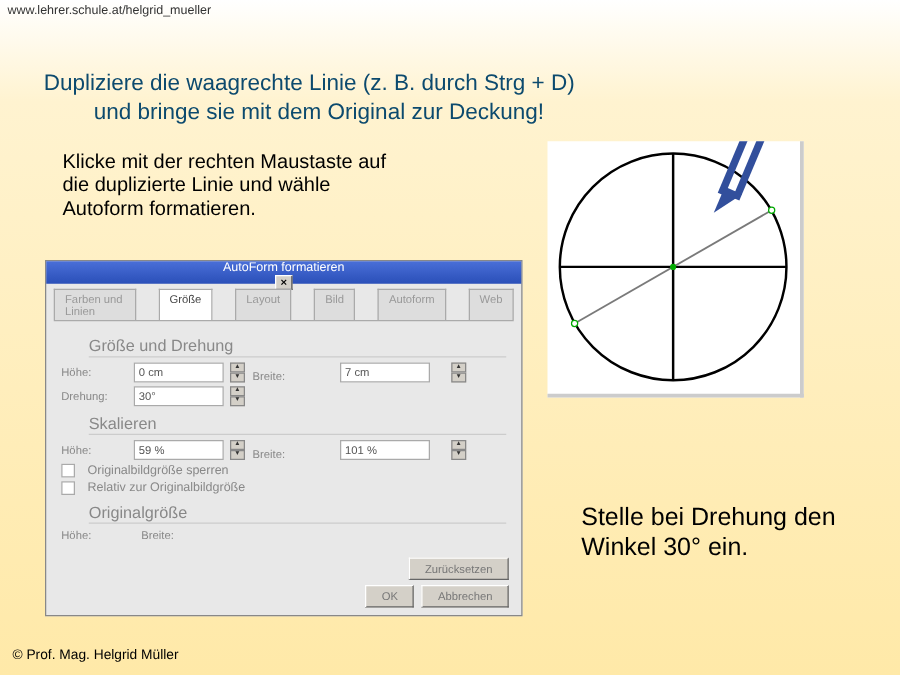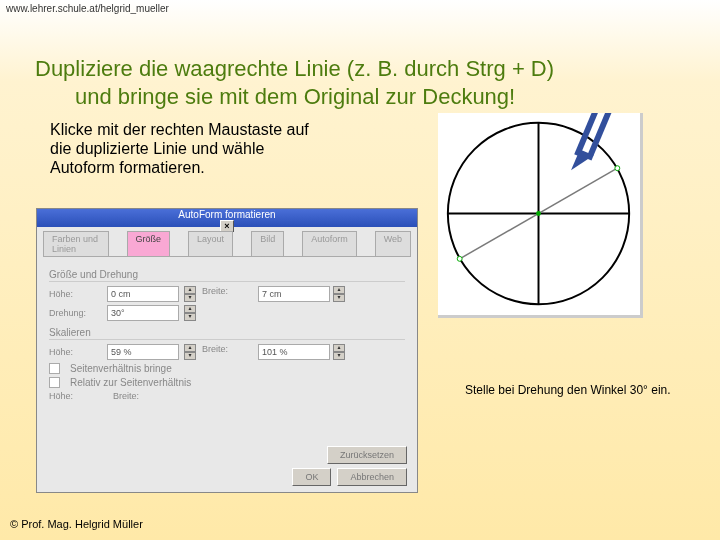--- a/index.html
+++ b/index.html
@@ -9,31 +9,31 @@
     font-family: Arial, sans-serif;
     position: relative;
     overflow: hidden;
   }
   .url {
     position: absolute; top: 3px; left: 6px;
     font-size: 10px; color: #333;
   }
   .title {
     position: absolute; top: 55px; left: 35px; right: 35px;
-    font-size: 22px; color: #4d7c0f;
+    font-size: 18px; color: #0c4a6e;
     line-height: 1.25;
   }
   .title .line2 { display: block; padding-left: 40px; }
   .instruction {
     position: absolute; top: 120px; left: 50px; width: 270px;
     font-size: 16px; color: #000; line-height: 1.2;
   }
   .note {
-    position: absolute; top: 383px; left: 465px; width: 220px;
-    font-size: 12px; color: #000; line-height: 1.2;
+    position: absolute; top: 402px; left: 465px; width: 220px;
+    font-size: 20px; color: #000; line-height: 1.2;
   }
   .footer {
     position: absolute; bottom: 10px; left: 10px;
     font-size: 11px; color: #000;
   }
   
   .diagram {
     position: absolute; top: 113px; left: 438px;
     width: 205px; height: 205px;
     background: #fff;
@@ -75,34 +75,35 @@
   }
   .tab {
     padding: 2px 8px;
     border: 1px solid #aaa;
     border-bottom: none;
     background: #ddd;
     font-size: 9px;
     color: #999;
   }
   .tab.active {
-    background: #f9a8d4;
+    background: #ffffff;
     color: #444;
   }
   .tabpanel {
     border-top: 1px solid #aaa;
     margin: 0 6px;
     padding: 6px 6px 4px 6px;
     height: 212px;
     position: relative;
   }
   .group-label {
-    font-size: 10px; color: #888; margin-top: 6px; margin-bottom: 4px;
+    font-size: 13px; color: #888; margin-top: 6px; margin-bottom: 4px;
     border-bottom: 1px solid #ccc;
     padding-bottom: 1px;
+    margin-left: 22px;
   }
   .row {
     display: flex; align-items: center; gap: 6px;
     margin: 3px 0;
   }
   .lbl { width: 52px; font-size: 9px; color: #888; }
   .field {
     height: 16px; border: 1px solid #aaa; background: #fff;
     font-size: 9px; color: #555; padding: 1px 3px;
     display: flex; align-items: center;
@@ -128,21 +129,21 @@
     position: absolute; bottom: 4px; right: 4px;
   }
   .btn {
     height: 18px; padding: 0 12px;
     background: #d4d0c8;
     border: 1px solid #fff;
     border-right-color: #666; border-bottom-color: #666;
     font-size: 9px; color: #777;
     display: flex; align-items: center; justify-content: center;
   }
-  .col2 { flex: 1; display: flex; align-items: flex-start; gap: 4px; }
+  .col2 { flex: 1; display: flex; align-items: flex-end; gap: 18px; }
 </style>
 </head>
 <body>
 
 <div class="url">www.lehrer.schule.at/helgrid_mueller</div>
 
 <div class="title">
   <span>Dupliziere die waagrechte Linie  (z. B. durch Strg + D)</span>
   <span class="line2">und bringe sie mit dem Original zur Deckung!</span>
 </div>
@@ -219,27 +220,28 @@
         <span class="lbl">Breite:</span>
         <div class="field w70">101 %</div>
         <div class="spin">
             <div>▴</div>
             <div>▾</div>
           </div>
       </div>
     </div>
     <div class="row">
       <span class="chk"></span>
-      <span>Seitenverhältnis bringe</span>
+      <span>Originalbildgröße sperren</span>
     </div>
     <div class="row">
       <span class="chk"></span>
-      <span>Relativ zur Seitenverhältnis</span>
-    </div>
-
+      <span>Relativ zur Originalbildgröße</span>
+    </div>
+
+    <div class="group-label">Originalgröße</div>
     <div class="row">
       <span class="lbl">Höhe:</span>
       <span></span>
       <div class="col2">
         <span class="lbl">Breite:</span>
         <span></span>
       </div>
     </div>
 
     <div class="panel-buttons">

